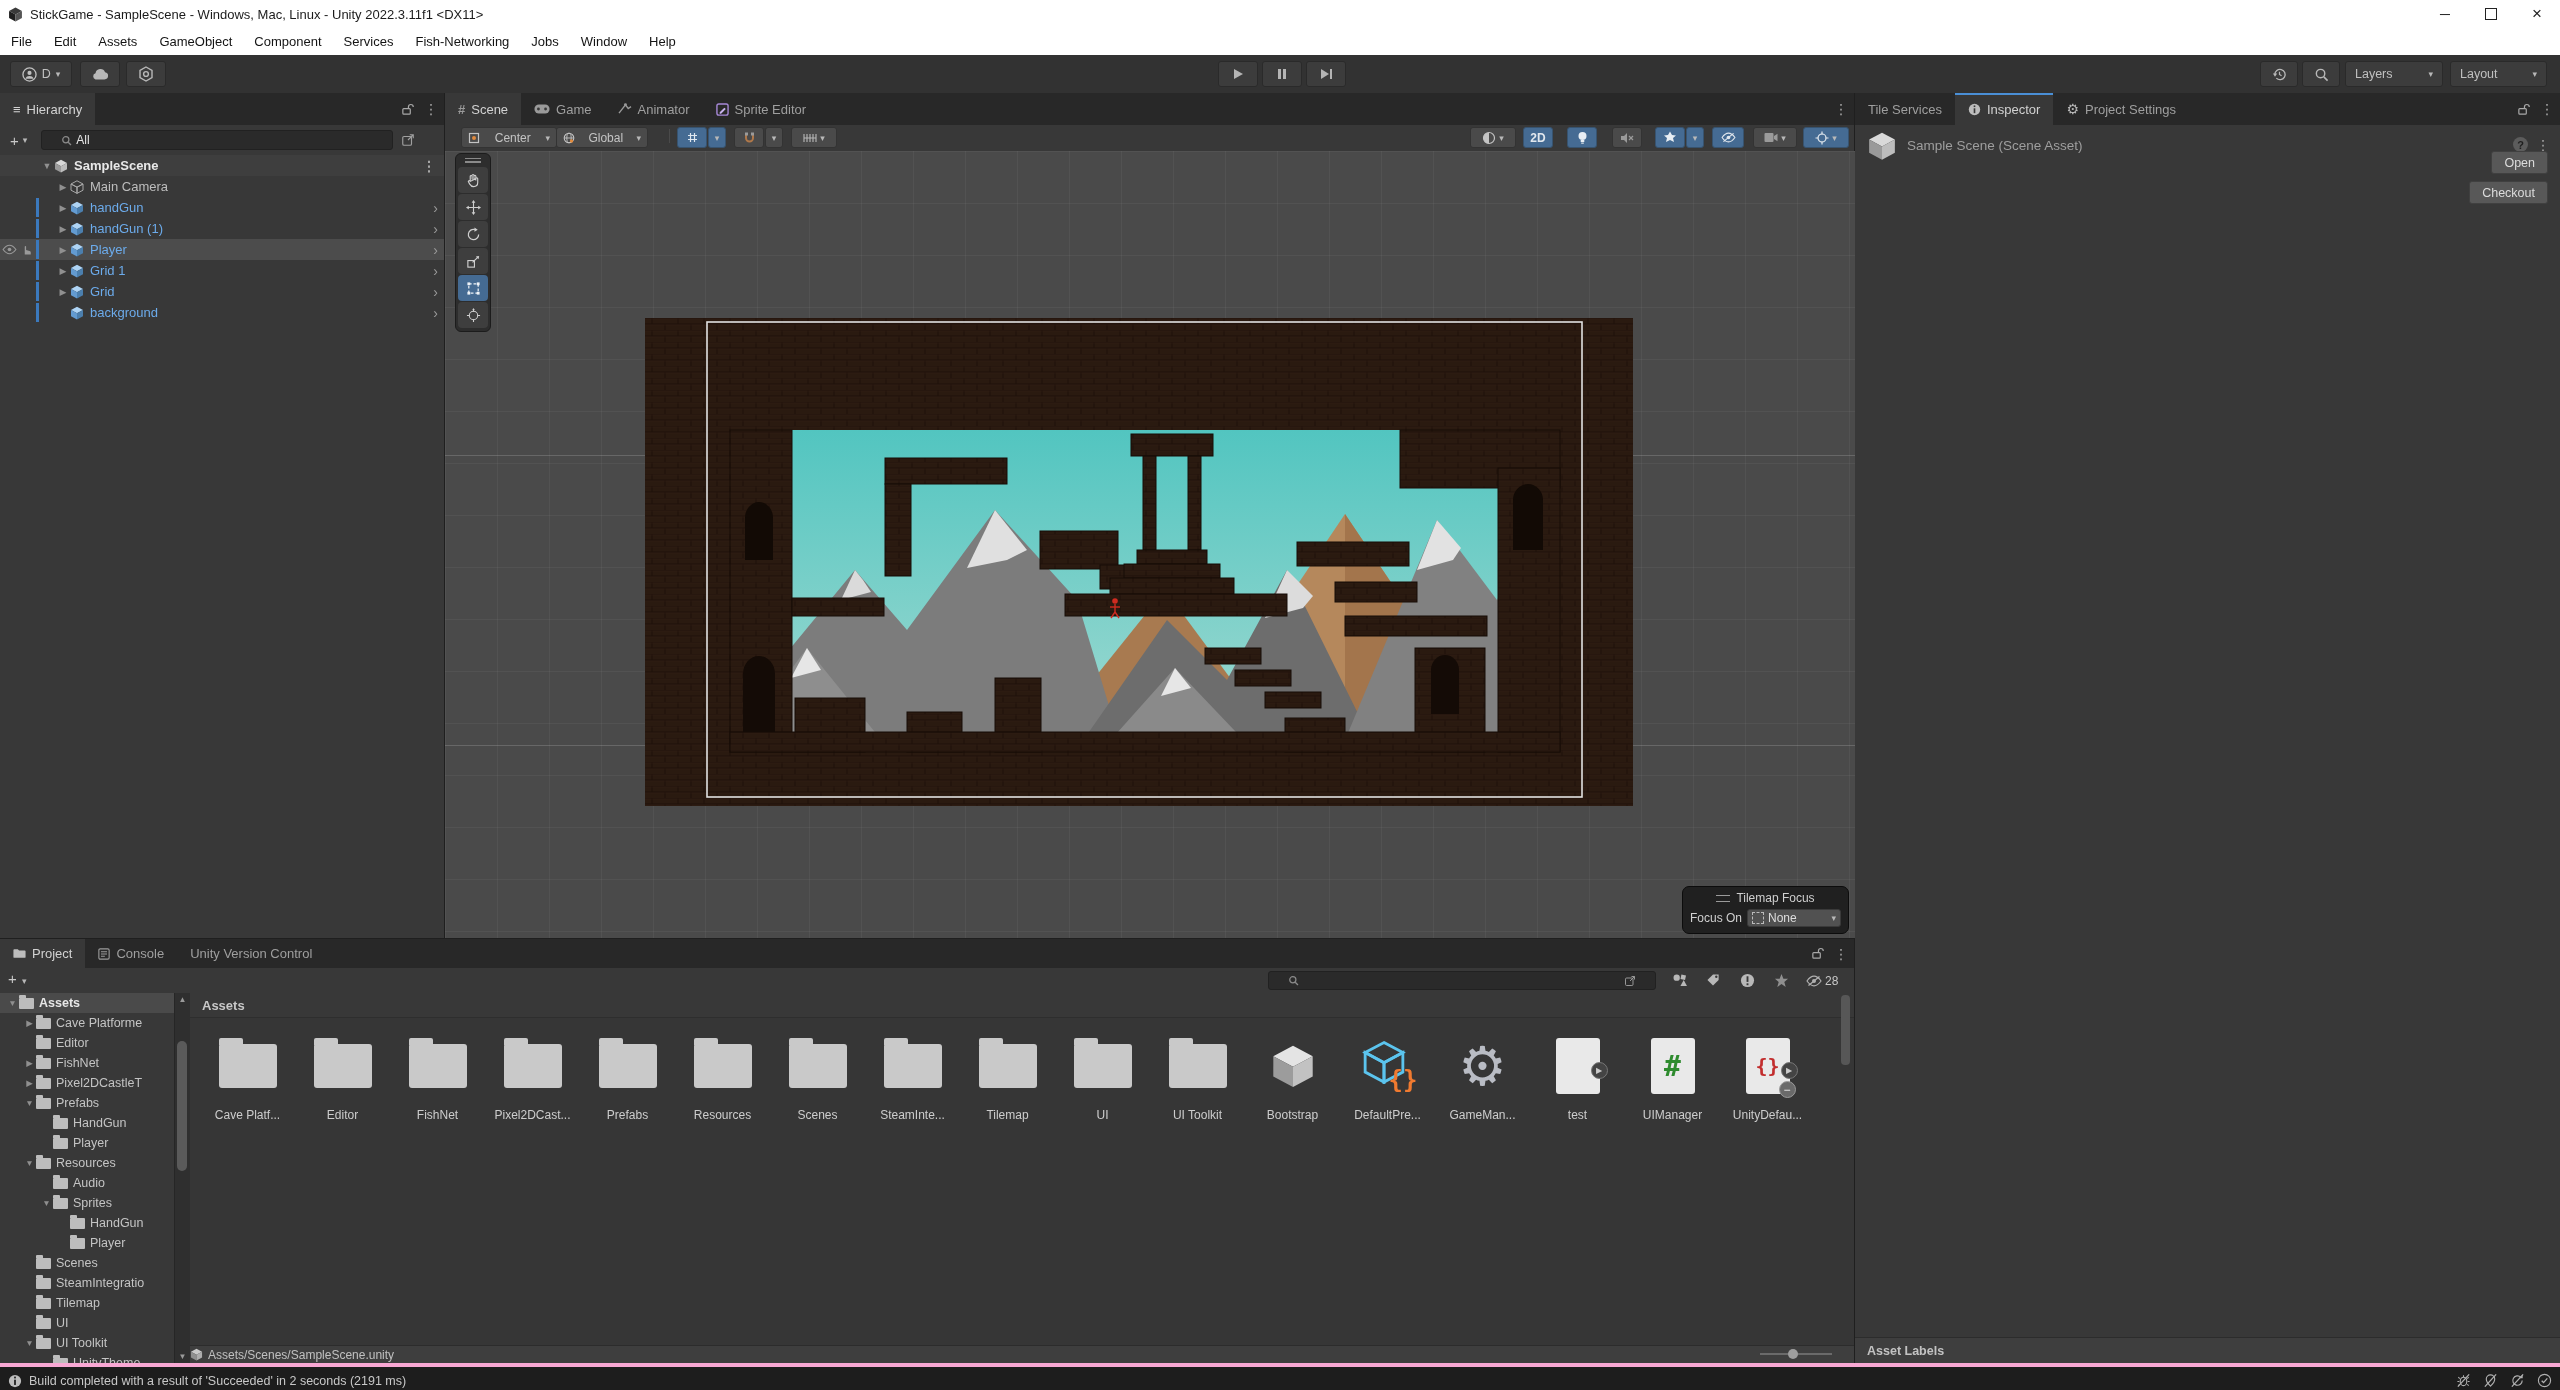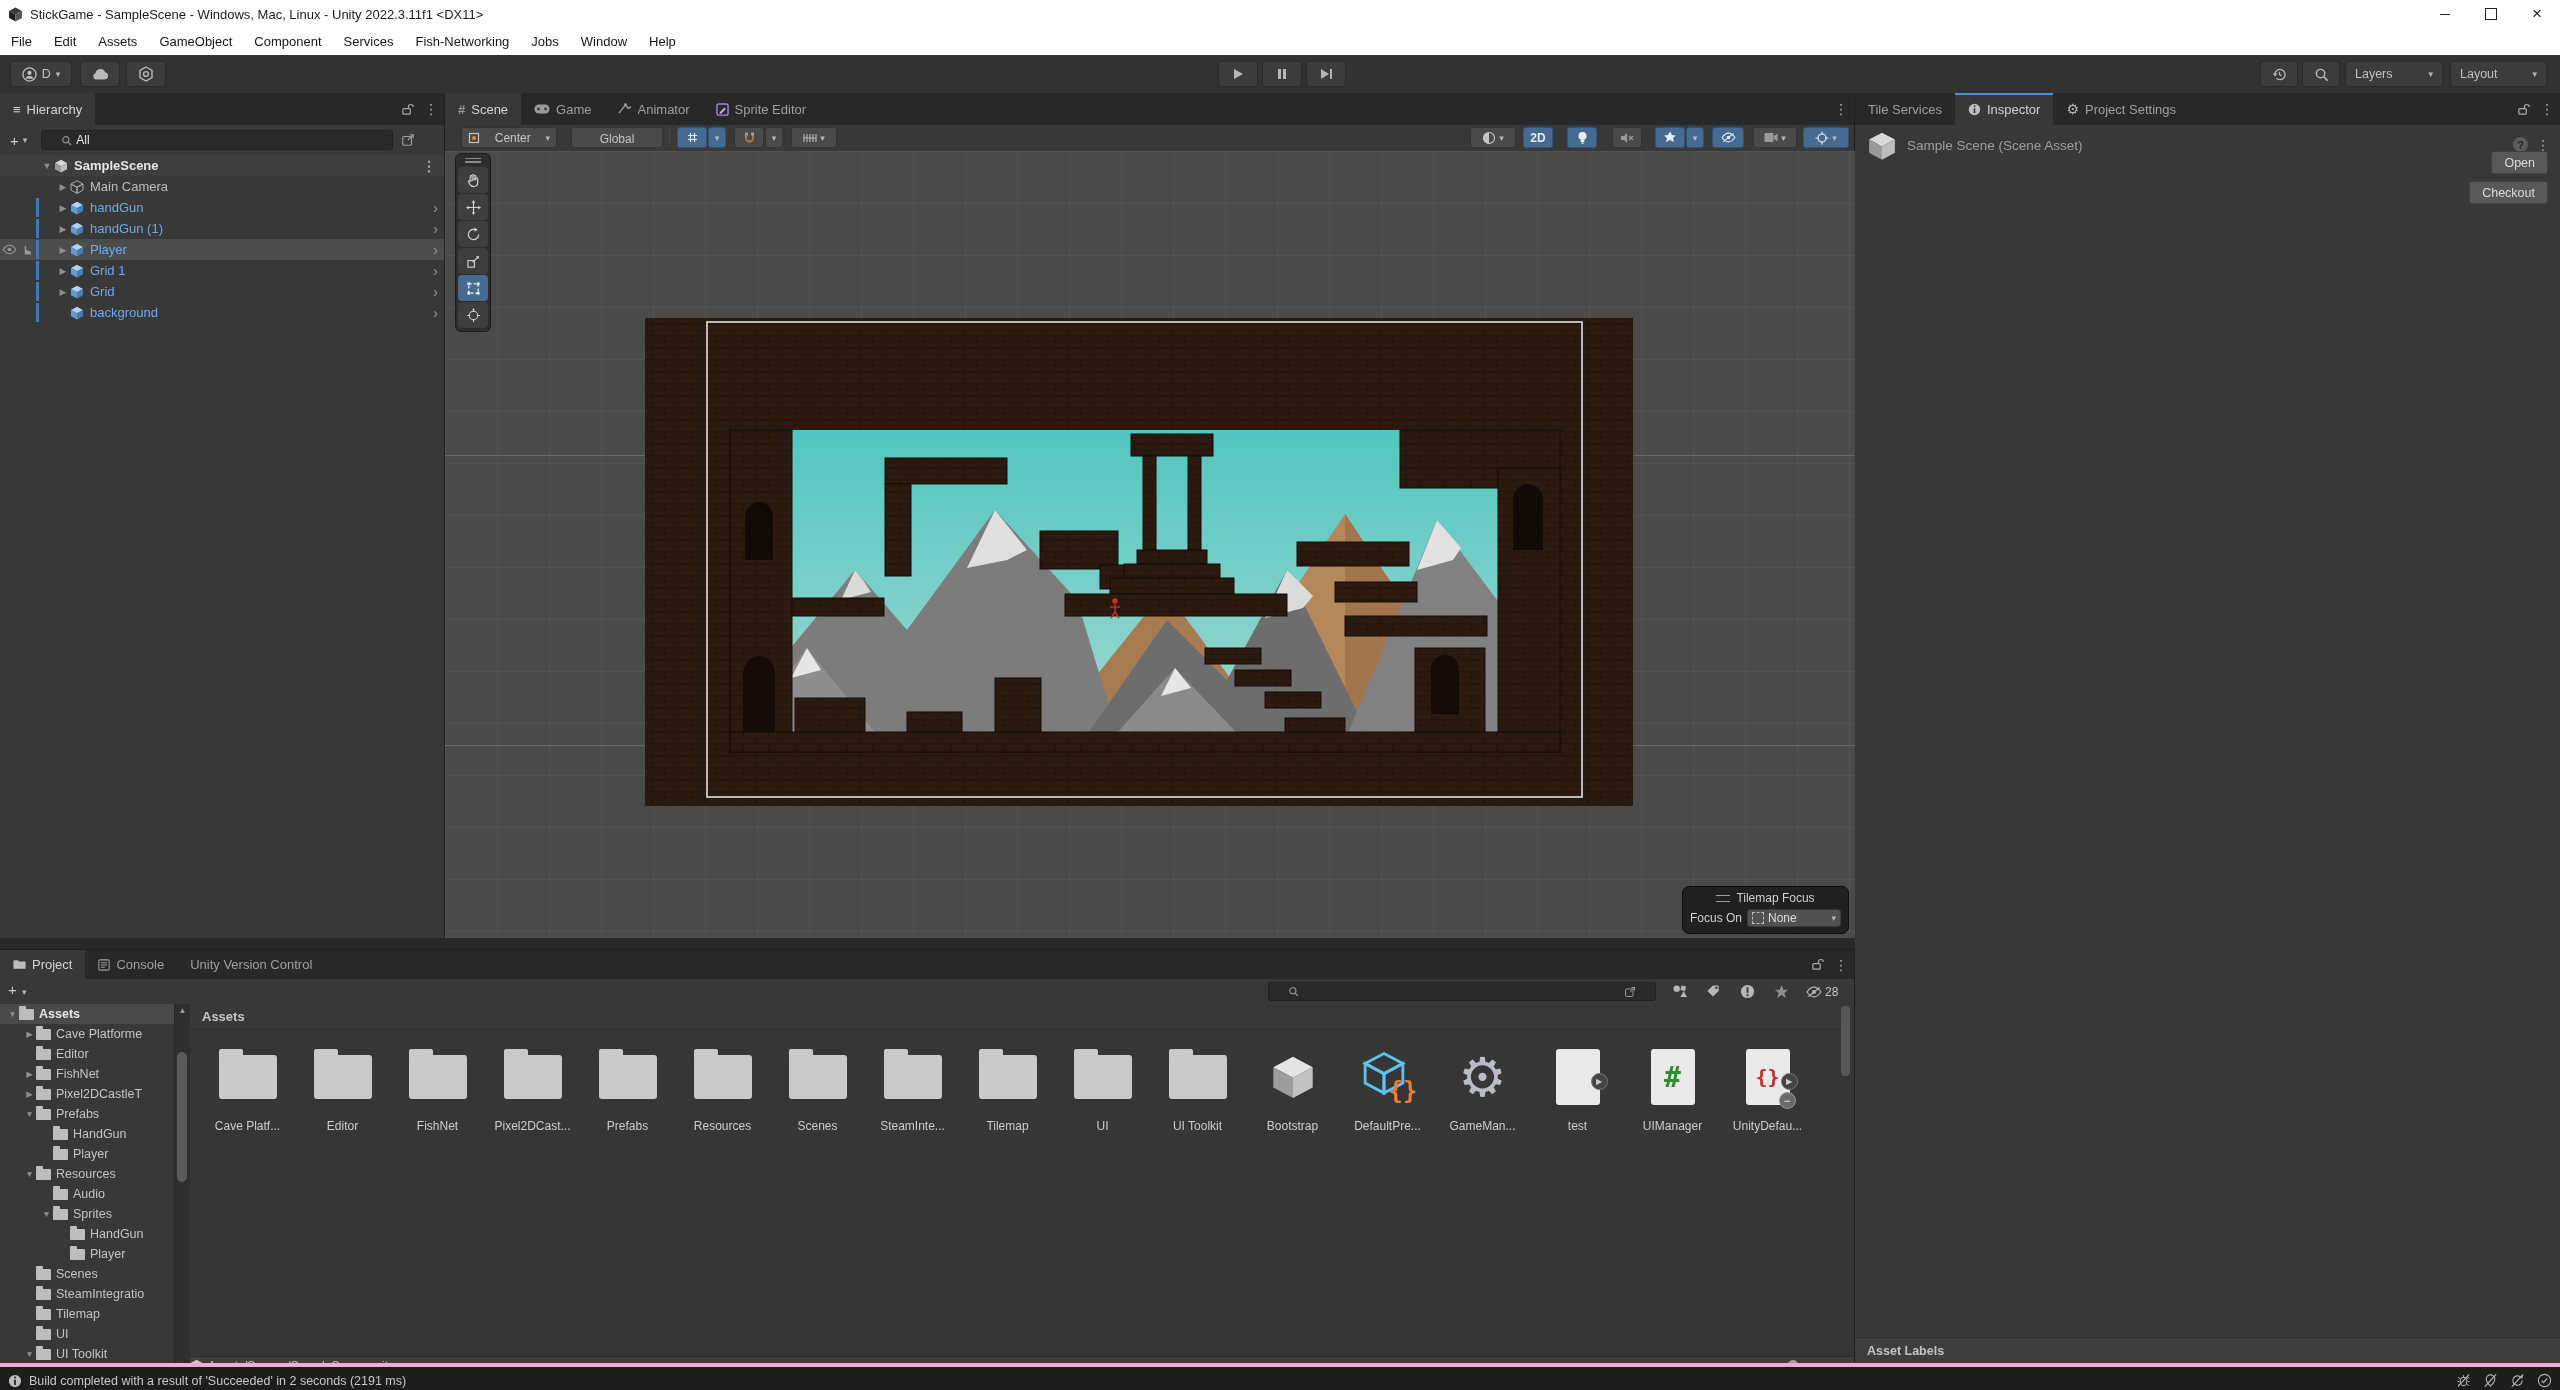--- a/index.html
+++ b/index.html
@@ -80,21 +80,21 @@
   
   #inspector{left:1855px;top:93px;width:705px;height:1270px;}
   .insp-btn{position:absolute;height:23px;background:#585858;border:1px solid #404040;border-radius:3px;
             color:#dcdcdc;font-size:12.5px;display:flex;align-items:center;padding:0 12px;box-sizing:border-box;}
   .section-bar{position:absolute;left:0;width:705px;height:26px;background:#3e3e3e;border-top:1px solid #2c2c2c;
                display:flex;align-items:center;padding-left:12px;box-sizing:border-box;color:#c2c2c2;font-weight:bold;font-size:12.5px;}
   .helpcircle{width:15px;height:15px;border-radius:50%;background:#5c5c5c;color:#1e1e1e;font-size:11px;font-weight:bold;
               display:flex;align-items:center;justify-content:center;}
 
   
-  #project{left:0;top:938px;width:1855px;height:425px;border-right:1px solid #1f1f1f;border-top:1px solid #1f1f1f;margin-top:11px;}
+  #project{left:0;top:938px;width:1855px;height:425px;border-right:1px solid #1f1f1f;border-top:1px solid #1f1f1f;}
   .tabstrip.short{height:29px;}
   .p-toolbar{position:relative;height:25px;background:#383838;border-bottom:1px solid #2d2d2d;}
   #p-tree{position:absolute;left:0;top:54px;width:174px;bottom:0;overflow:hidden;background:#383838;}
   .t-row{height:20px;display:flex;align-items:center;font-size:12.5px;white-space:nowrap;overflow:hidden;}
   .t-row.sel{background:#4a4a4a;color:#e6e6e6;font-weight:bold;}
   .t-arrow{width:13px;flex:none;text-align:center;font-size:8.5px;color:#8f8f8f;}
   .folderS{position:relative;width:15px;height:11px;background:#bdbdbd;border-radius:1px;flex:none;margin-right:5px;}
   .folderS::before{content:"";position:absolute;left:0;top:-3px;width:7px;height:3px;background:#bdbdbd;border-radius:1px 1px 0 0;}
   .p-scroll{position:absolute;left:174px;top:54px;width:15px;bottom:0;background:#2f2f2f;border-left:1px solid #262626;}
   .p-scroll .thumb{position:absolute;left:2px;width:10px;border-radius:5px;background:#5a5a5a;}
@@ -407,21 +407,21 @@
     </div>
     <div class="scn-toolbar">
       <div class="sbtn" style="left:16px;width:96px;justify-content:space-between;padding:0 6px;">
         <svg width="12" height="12" viewBox="0 0 12 12">
             <rect x="1.5" y="1.5" width="9" height="9" fill="none" stroke="#c4c4c4" stroke-width="1.2"></rect>
             <circle cx="6" cy="6" r="2" fill="#e08a3e"></circle>
           </svg>
         <span>Center</span>
           <span class="caret">▾</span>
       </div>
-      <div class="sbtn" style="left:126px;width:92px;justify-content:space-between;padding:0 6px;flex-direction:column;">
+      <div class="sbtn" style="left:111px;width:92px;justify-content:space-between;padding:0 6px;">
         <svg width="12" height="12" viewBox="0 0 12 12">
             <circle cx="6" cy="6" r="4.8" fill="none" stroke="#c4c4c4" stroke-width="1.1"></circle>
             <ellipse cx="6" cy="6" rx="2.2" ry="4.8" fill="none" stroke="#c4c4c4" stroke-width="0.9"></ellipse>
             <line x1="1.2" y1="6" x2="10.8" y2="6" stroke="#c4c4c4" stroke-width="0.9"></line>
             <circle cx="8.5" cy="9" r="1.7" fill="#e08a3e"></circle>
           </svg>
         <span>Global</span>
           <span class="caret">▾</span>
       </div>
       <div style="position:absolute;left:224px;top:4px;width:1px;height:14px;background:#4a4a4a;"></div>

